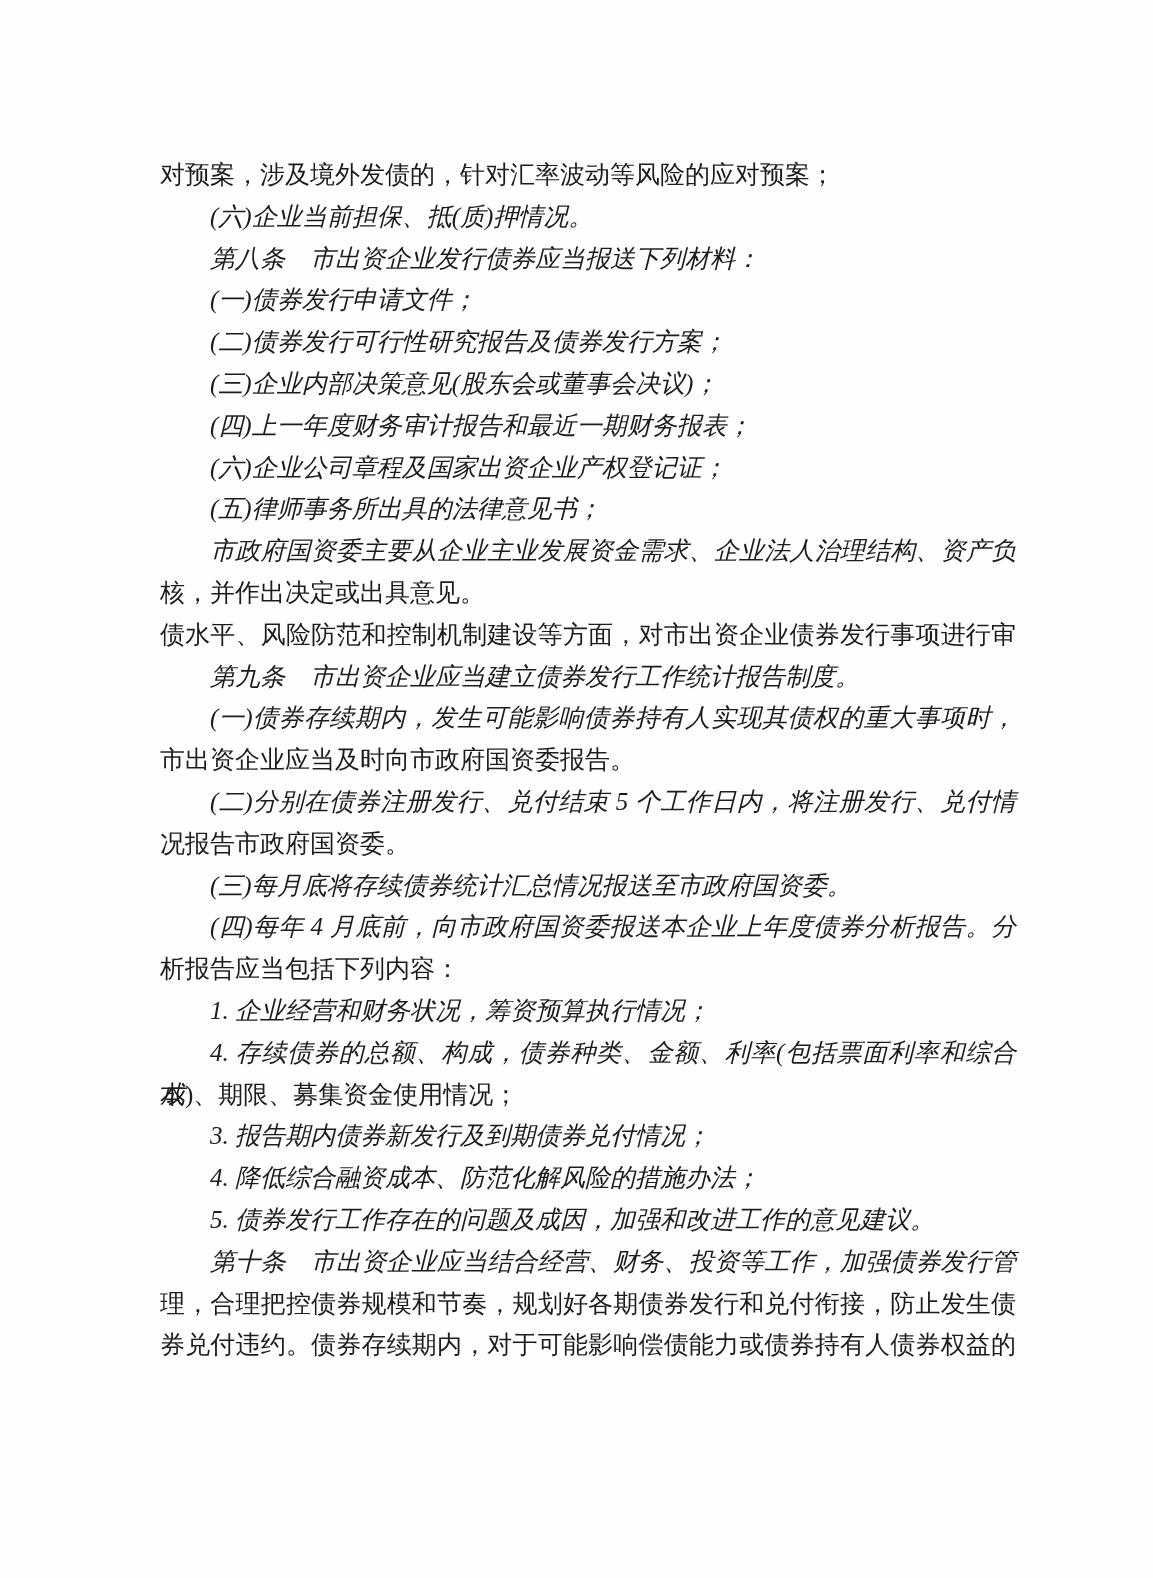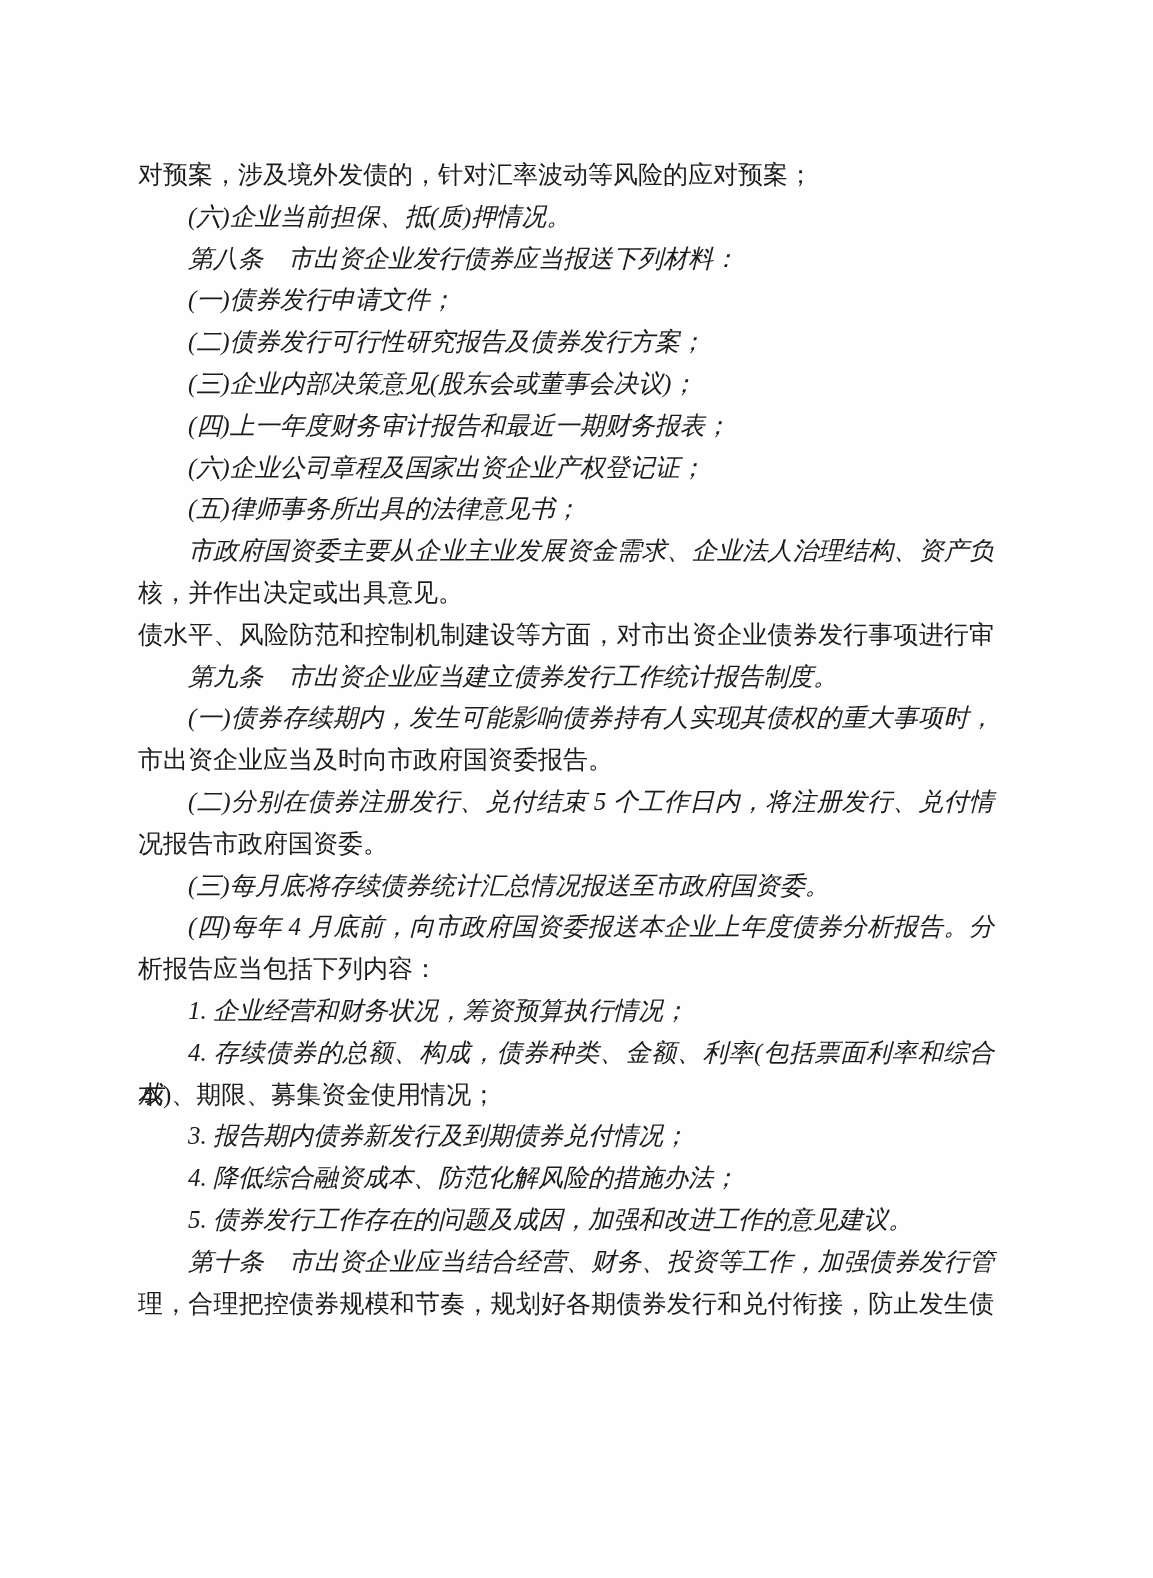--- a/index.html
+++ b/index.html
@@ -11,21 +11,21 @@
     position: relative;
     width: 1153px;
     height: 1578px;
     background: #fefefe;
     font-family: "Liberation Serif", "DejaVu Serif", serif;
     color: #1c1c1c;
     overflow: hidden;
   }
   .textblock {
     position: absolute;
-    left: 138px;
+    left: 160px;
     top: 154px;
     width: 856px;
   }
   .line {
     font-size: 25px;
     line-height: 41.8px;
     height: 41.8px;
     text-align: left;
     font-weight: 400;
     letter-spacing: 0;
@@ -67,14 +67,15 @@
     <div class="line indent justify">(四)每年 4 月底前，向市政府国资委报送本企业上年度债券分析报告。分</div>
     <div class="line">析报告应当包括下列内容：</div>
     <div class="line indent">1. 企业经营和财务状况，筹资预算执行情况；</div>
     <div class="line indent justify">4. 存续债券的总额、构成，债券种类、金额、利率(包括票面利率和综合成</div>
     <div class="line">本)、期限、募集资金使用情况；</div>
     <div class="line indent">3. 报告期内债券新发行及到期债券兑付情况；</div>
     <div class="line indent">4. 降低综合融资成本、防范化解风险的措施办法；</div>
     <div class="line indent">5. 债券发行工作存在的问题及成因，加强和改进工作的意见建议。</div>
     <div class="line indent justify">第十条　市出资企业应当结合经营、财务、投资等工作，加强债券发行管</div>
     <div class="line justify">理，合理把控债券规模和节奏，规划好各期债券发行和兑付衔接，防止发生债</div>
+    <div class="line justify">券兑付违约。债券存续期内，对于可能影响偿债能力或债券持有人债券权益的</div>
   </div>
 </div>
 
 </body></html>

